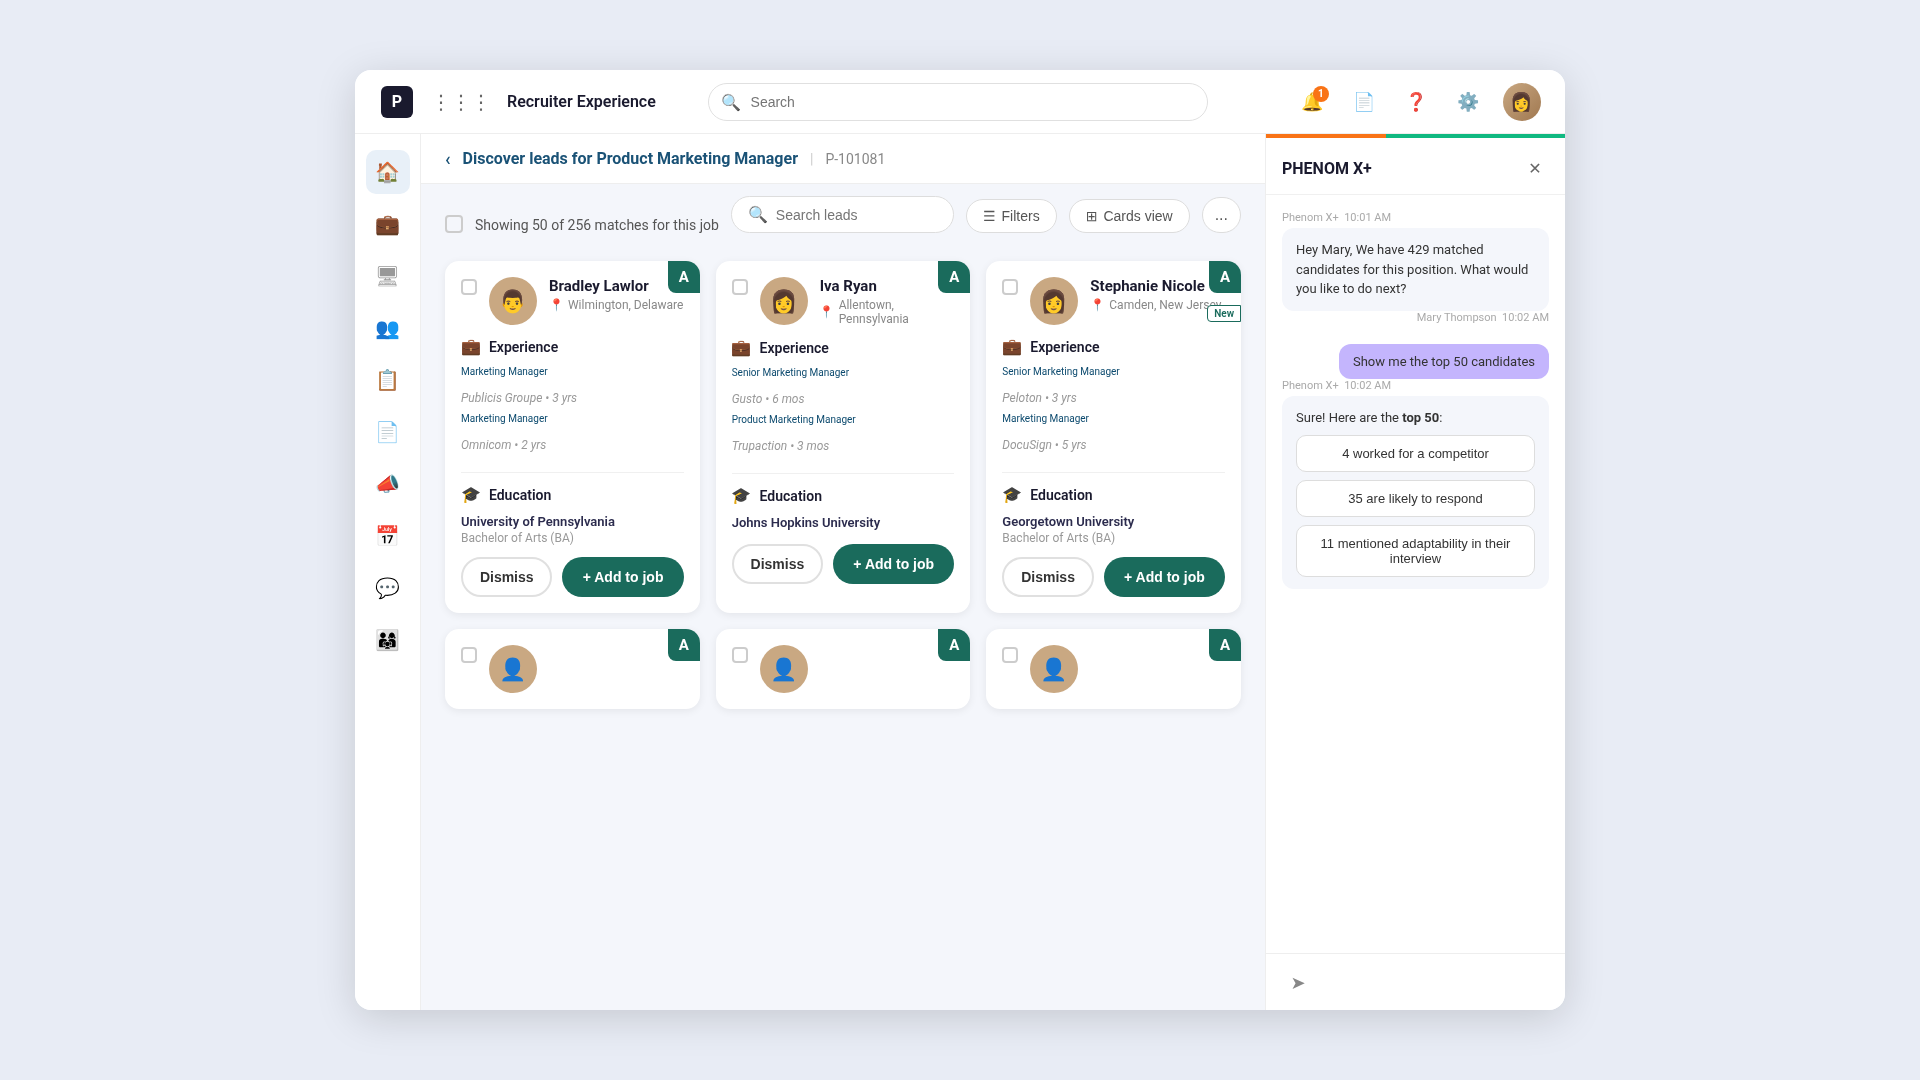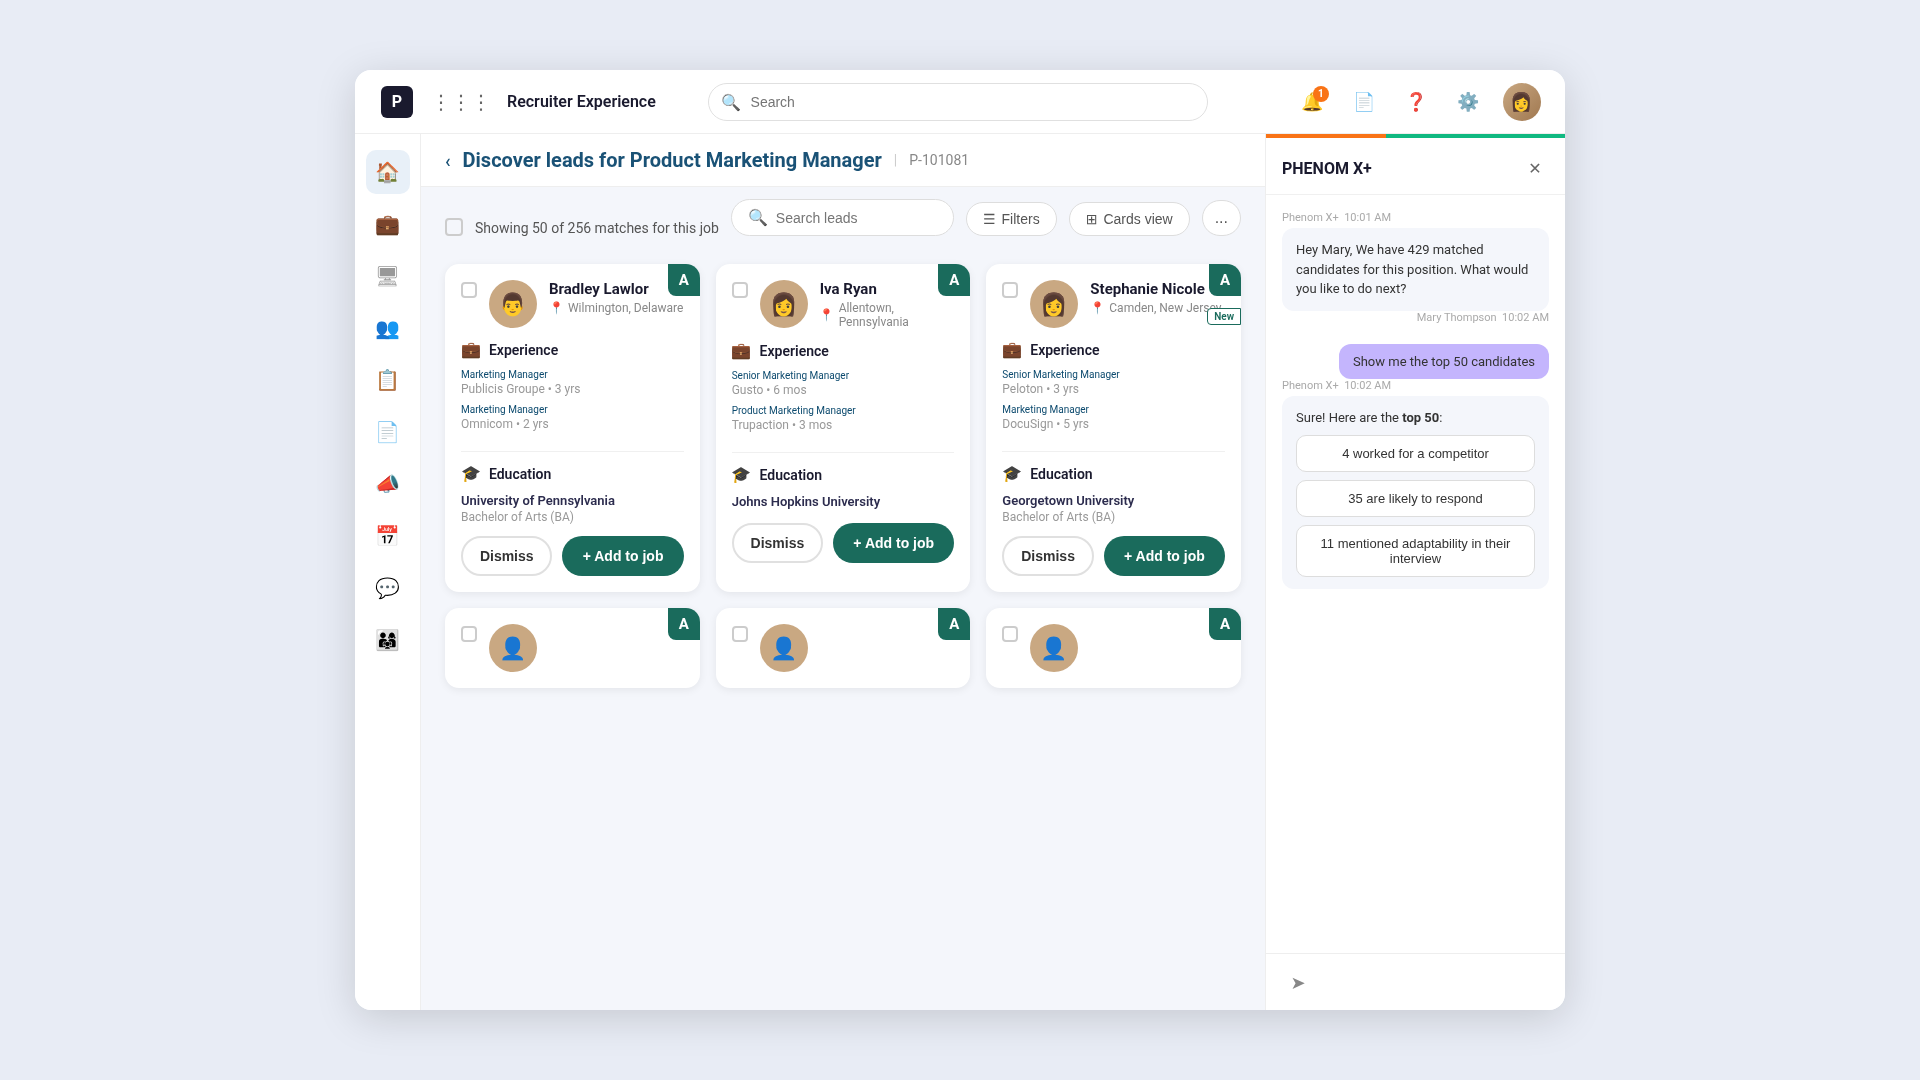--- a/index.html
+++ b/index.html
@@ -188,21 +188,21 @@
     }
     .back-arrow {
       color: #1a5276;
       font-size: 18px;
       cursor: pointer;
       font-weight: 600;
     }
     .breadcrumb-title {
       color: #1a5276;
       font-weight: 700;
-      font-size: 20px;
+      font-size: 16px;
     }
     .breadcrumb-divider {
       color: #ccc;
       font-size: 14px;
     }
     .breadcrumb-id {
       color: #888;
       font-size: 14px;
     }
 
@@ -382,21 +382,22 @@
     .section-icon { font-size: 16px; color: #888; }
     .job-entry { margin-bottom: 8px; }
     .job-title {
       font-weight: 400;
       font-size: 10px;
       color: #0c4a6e;
     }
     .job-detail {
       font-size: 12px;
       color: #999;
-      margin-top: 2px;
+      margin-top: 14px;
+      font-style: italic;
     }
     .edu-name {
       font-weight: 600;
       font-size: 13px;
       color: #2c2c4e;
     }
     .edu-degree {
       font-size: 12px;
       color: #999;
       margin-top: 2px;

